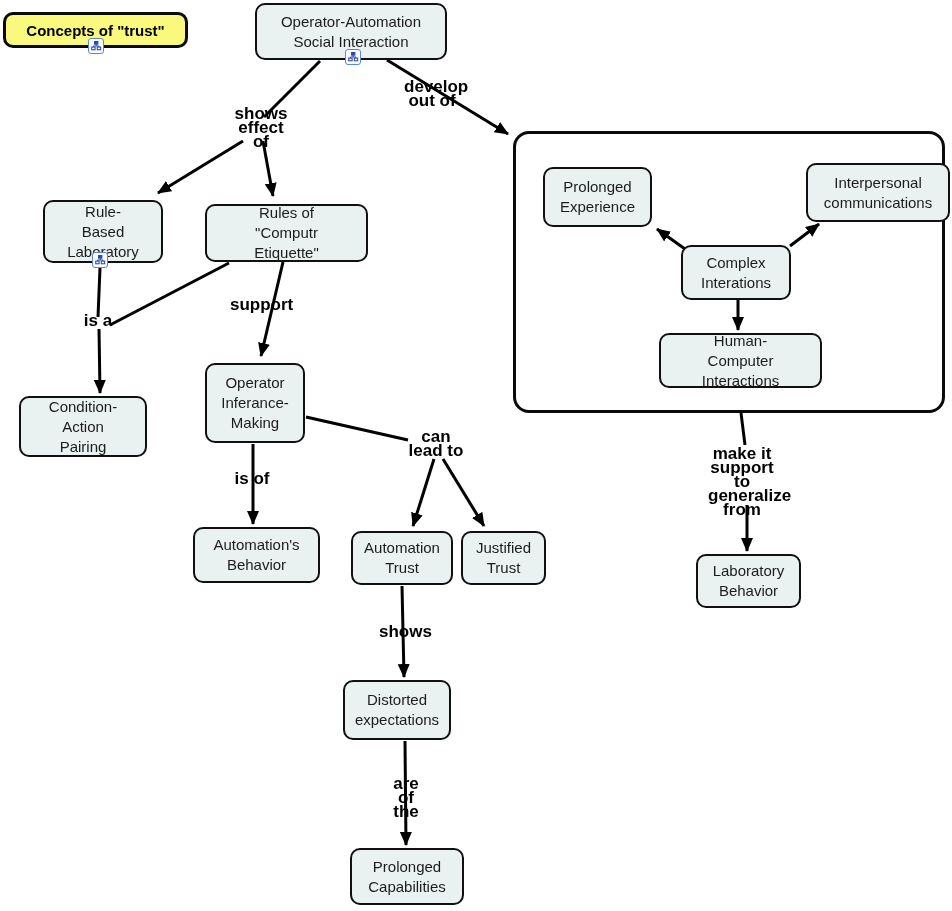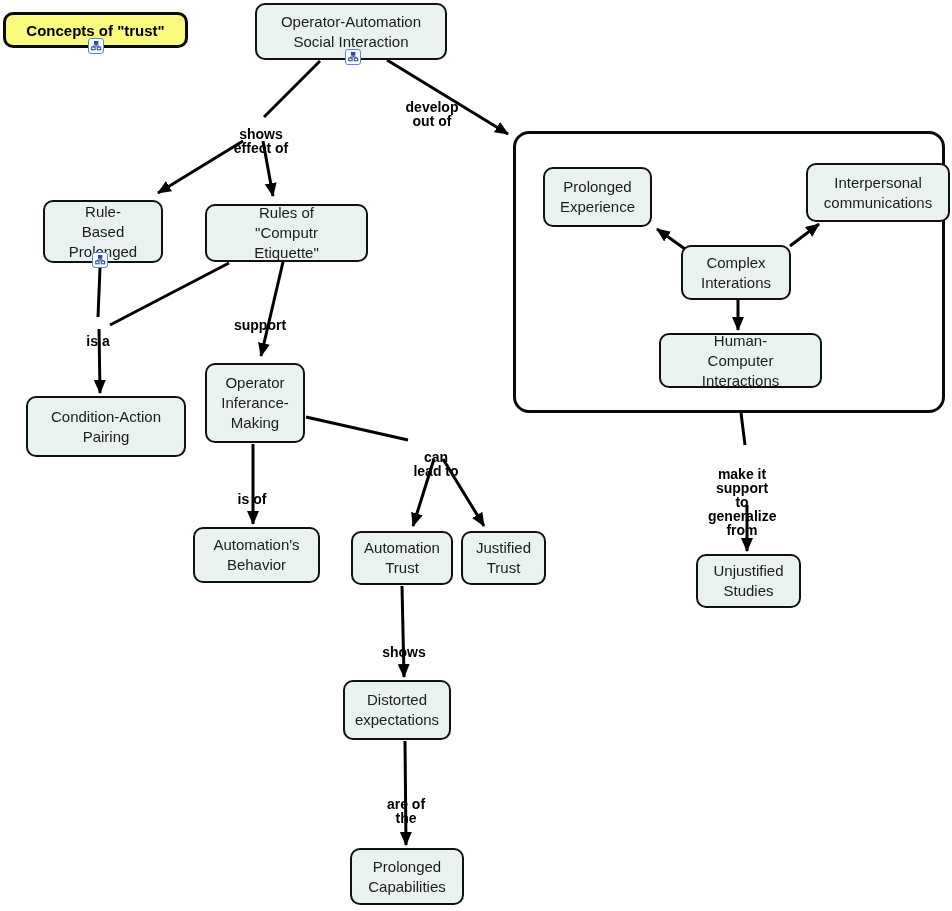--- a/index.html
+++ b/index.html
@@ -21,23 +21,22 @@
   }
   .title-node{
     position:absolute;z-index:2;
     background:#f9f97d;border:3px solid #0a0a0a;border-radius:10px;
     display:flex;align-items:center;justify-content:center;text-align:center;
     color:#000;font-size:15px;font-weight:bold;
     box-sizing:border-box;padding:2px 6px;
   }
   .phrase{
     position:absolute;z-index:3;transform:translateX(-50%);
-    text-align:center;color:#000;font-size:14px;font-weight:bold;line-height:14px;
+    text-align:center;color:#000;font-size:17px;font-weight:bold;line-height:14px;
     white-space:normal;
-    margin-top:20px;
   }
   .submap-icon{
     position:absolute;z-index:4;width:16px;height:16px;
     background:#fbfdff;border:1.5px solid #5b87d2;border-radius:3px;
     box-sizing:border-box;display:flex;align-items:center;justify-content:center;
   }
   .submap-icon svg{display:block;}
 </style>
 </head>
 <body>
@@ -77,21 +76,21 @@
 
   <div class="title-node" style="left:3px;top:12px;width:185px;height:36px">
     <span>Concepts of "trust"</span>
   </div>
 
   <div class="node" style="left:255px;top:3px;width:192px;height:57px">
     <span>Operator-Automation Social Interaction</span>
   </div>
 
   <div class="node" style="left:43px;top:200px;width:120px;height:63px">
-    <span>Rule-Based Prolonged</span>
+    <span>Rule-Based Laboratory</span>
   </div>
 
   <div class="node" style="left:205px;top:204px;width:163px;height:58px">
     <span>Rules of "Computr Etiquette"</span>
   </div>
 
   <div class="node" style="left:543px;top:167px;width:109px;height:60px">
     <span>Prolonged Experience</span>
   </div>
 
@@ -100,42 +99,42 @@
   </div>
 
   <div class="node" style="left:659px;top:333px;width:163px;height:55px">
     <span>Human-Computer Interactions</span>
   </div>
 
   <div class="node" style="left:681px;top:245px;width:110px;height:55px">
     <span>Complex Interations</span>
   </div>
 
-  <div class="node" style="left:26px;top:396px;width:160px;height:61px">
+  <div class="node" style="left:19px;top:396px;width:128px;height:61px">
     <span>Condition-Action Pairing</span>
   </div>
 
   <div class="node" style="left:205px;top:363px;width:100px;height:80px">
     <span>Operator Inferance-Making</span>
   </div>
 
   <div class="node" style="left:193px;top:527px;width:127px;height:56px">
     <span>Automation's Behavior</span>
   </div>
 
   <div class="node" style="left:351px;top:531px;width:102px;height:54px">
     <span>Automation Trust</span>
   </div>
 
   <div class="node" style="left:461px;top:531px;width:85px;height:54px">
     <span>Justified Trust</span>
   </div>
 
   <div class="node" style="left:696px;top:554px;width:105px;height:54px">
-    <span>Unjustified Studies</span>
+    <span>Laboratory Behavior</span>
   </div>
 
   <div class="node" style="left:343px;top:680px;width:108px;height:60px">
     <span>Distorted expectations</span>
   </div>
 
   <div class="node" style="left:350px;top:848px;width:114px;height:57px">
     <span>Prolonged Capabilities</span>
   </div>
 

